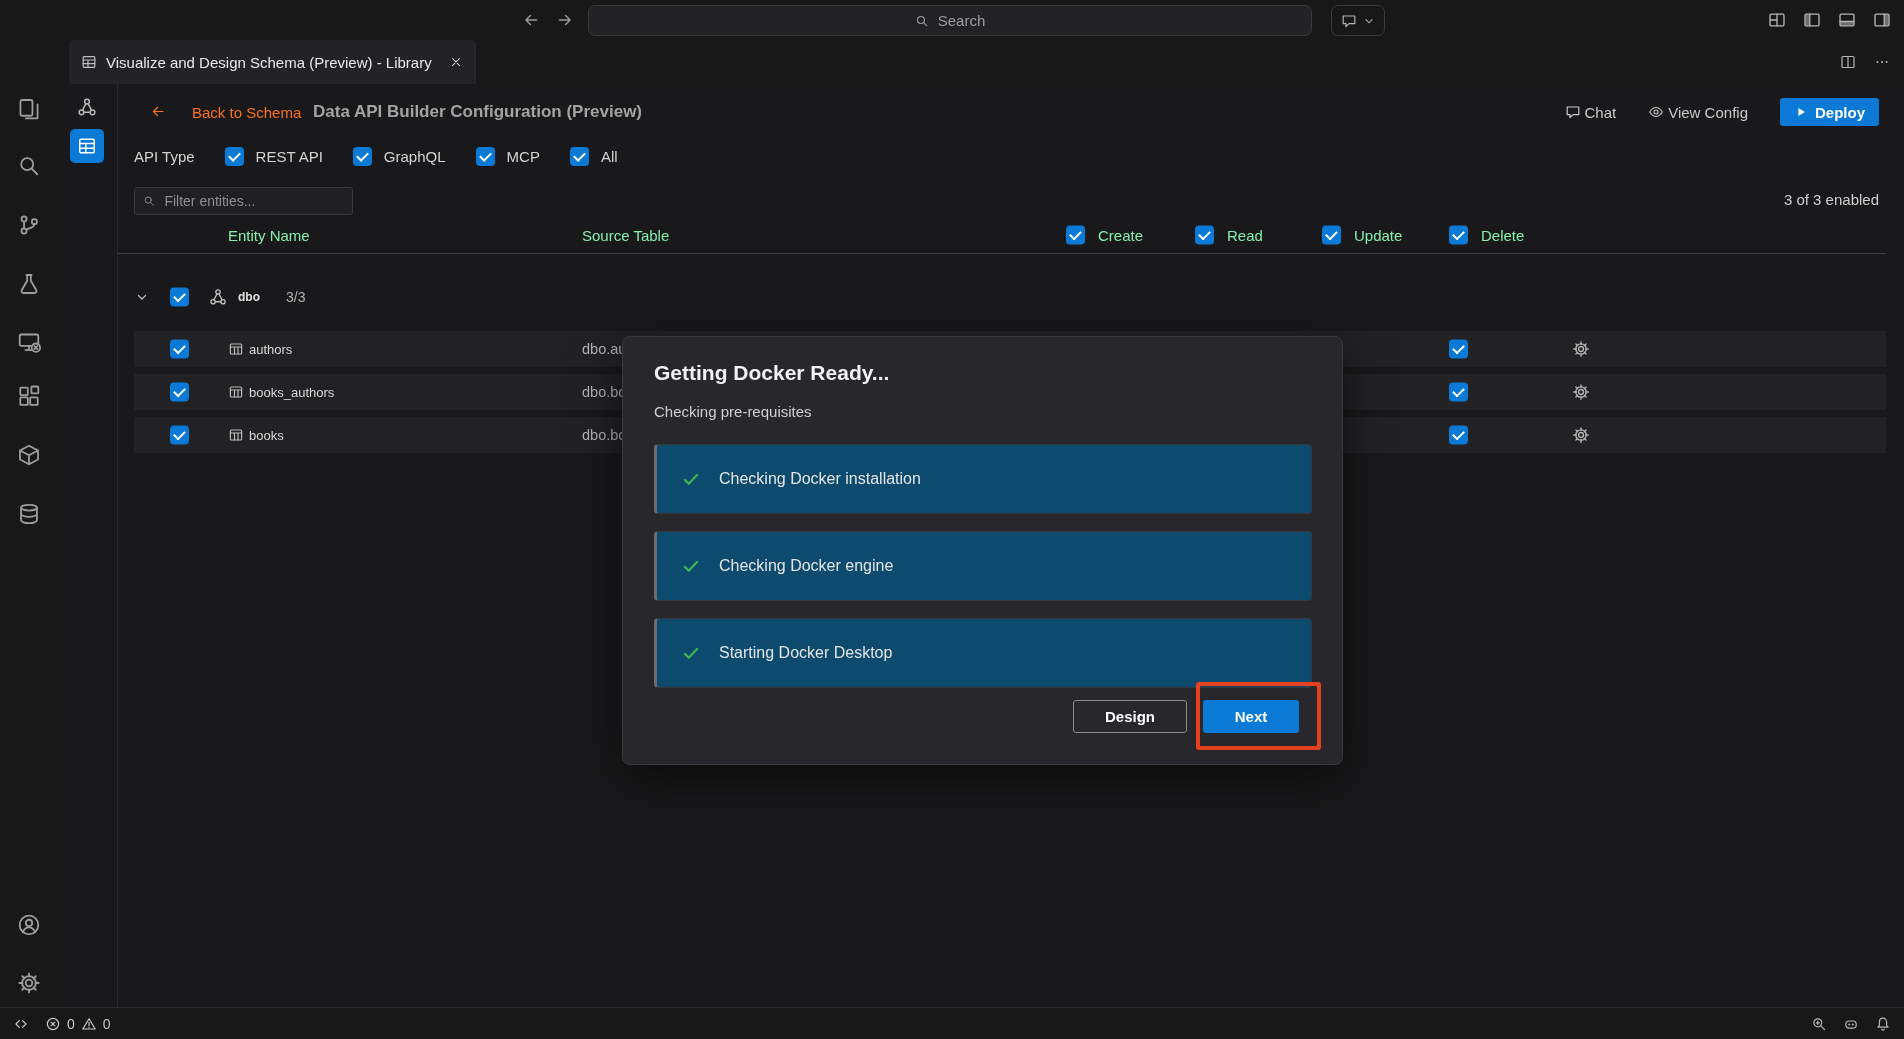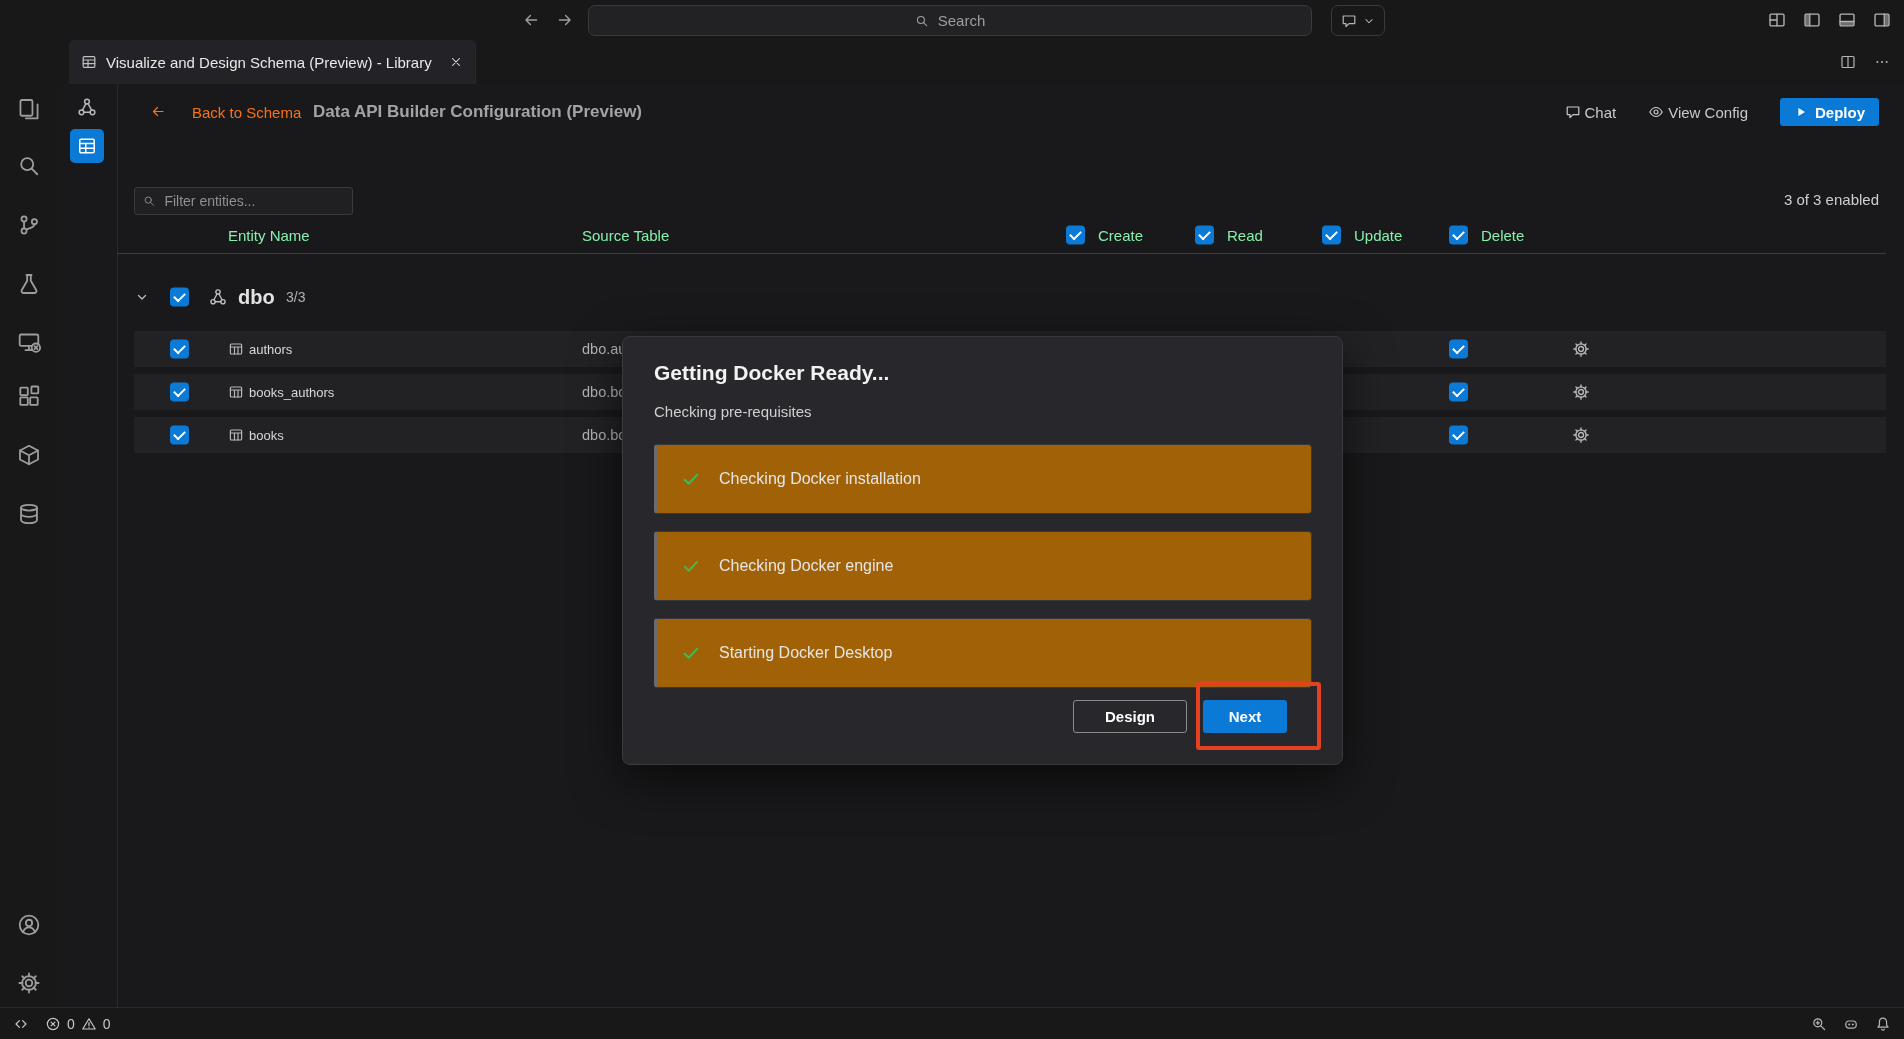--- a/index.html
+++ b/index.html
@@ -66,27 +66,27 @@
   .row-name{font-weight:normal;font-size:13px;color:#d8d8d8;white-space:nowrap;}
   .src{color:#b4b4b8;font-size:14.5px;white-space:nowrap;}
   .gear-btn{color:#b8b8b8;cursor:pointer;}
 
   
   .modal{position:absolute;left:622px;top:336px;width:719px;height:427px;background:#28282c;border:1px solid #3a3a3d;
          border-radius:8px;box-shadow:0 14px 48px rgba(0,0,0,.6);z-index:10;}
   .m-title{position:absolute;left:31px;top:24px;font-size:21px;font-weight:bold;color:#f2f2f2;}
   .m-sub{position:absolute;left:31px;top:66px;font-size:15px;color:#cfcfcf;}
   .m-steps{position:absolute;left:31px;right:30px;top:107px;}
-  .m-step{height:70px;margin-bottom:17px;background:#a16207;border:1px solid #38383c;border-left:3px solid #6b6b70;
+  .m-step{height:70px;margin-bottom:17px;background:#0c4a6e;border:1px solid #38383c;border-left:3px solid #6b6b70;
           border-radius:4px;display:flex;align-items:center;gap:18px;padding-left:24px;box-sizing:border-box;}
   .m-step .check{color:#3fb950;}
   .m-step-label{font-size:16px;color:#e5e5e5;}
   .m-cancel{position:absolute;left:450px;top:363px;width:114px;height:33px;background:transparent;border:1px solid #8a8a8a;
             border-radius:3px;color:#ffffff;font-weight:bold;font-size:15px;font-family:inherit;cursor:pointer;}
-  .m-next{position:absolute;left:580px;top:363px;width:84px;height:33px;background:#0a7ad6;border:none;border-radius:3px;
+  .m-next{position:absolute;left:580px;top:363px;width:96px;height:33px;background:#0a7ad6;border:none;border-radius:3px;
           color:#ffffff;font-weight:bold;font-size:15px;font-family:inherit;cursor:pointer;}
   .m-annotation{position:absolute;left:573px;top:345px;width:125px;height:68px;border:4px solid #e5401f;border-radius:3px;
                 box-sizing:border-box;pointer-events:none;}
 
   
   .statusbar{position:absolute;left:0;right:0;bottom:0;height:32px;background:#181818;border-top:1px solid #2a2a2a;
              display:flex;align-items:center;padding:0 13px;box-sizing:border-box;color:#c8c8c8;font-size:14px;}
   .sb-group{display:flex;align-items:center;gap:6px;cursor:pointer;}
   .sb-left{display:flex;align-items:center;gap:16px;}
   .sb-right{margin-left:auto;display:flex;align-items:center;gap:16px;color:#b5b5b5;}
@@ -298,20 +298,39 @@
         </div>
         <button class="deploy-btn">
           <svg class="i14" viewBox="0 0 16 16">
               <path d="M5 3.5v9l7.5-4.5z" fill="currentColor" stroke="none"></path>
             </svg>
           <span>Deploy</span>
         </button>
       </div>
     </div>
 
+    <div class="api-row">
+      <span style="color:#d4d4d4">API Type</span>
+      <span class="api-opt">
+        <span class="cb"></span>
+        <span>REST API</span>
+      </span>
+      <span class="api-opt">
+        <span class="cb"></span>
+        <span>GraphQL</span>
+      </span>
+      <span class="api-opt">
+        <span class="cb"></span>
+        <span>MCP</span>
+      </span>
+      <span class="api-opt">
+        <span class="cb"></span>
+        <span>All</span>
+      </span>
+    </div>
 
     <div class="filter-row">
       <div class="filter-wrap">
         <svg class="i14" viewBox="0 0 16 16">
             <circle cx="6.8" cy="6.8" r="4"></circle>
             <path d="M9.8 9.8 13.5 13.5"></path>
           </svg>
         <input type="text" placeholder="Filter entities..." style="">
       </div>
       <span class="enabled-summary">3 of 3 enabled</span>
@@ -334,21 +353,21 @@
       <svg class="i16 vc" style="left:17px;color:#c0c0c0" viewBox="0 0 16 16">
           <path d="M4.5 6.5 8 10l3.5-3.5"></path>
         </svg>
       <span class="cb vc" style="left:53px"></span>
       <svg class="i18 vc" style="left:92px;color:#c0c0c0" viewBox="0 0 16 16">
           <circle cx="8" cy="3.6" r="1.9"></circle>
           <circle cx="3.6" cy="12.2" r="1.9"></circle>
           <circle cx="12.4" cy="12.2" r="1.9"></circle>
           <path d="M7.1 5.3 4.4 10.5 M8.9 5.3l2.7 5.2 M5.5 12.2h5"></path>
         </svg>
-      <span class="vc" style="left:121px;font-weight:bold;font-size:20px;color:#e2e2e2">dbo</span>
+      <span class="vc" style="left:121px;font-weight:bold;font-size:12px;color:#e2e2e2">dbo</span>
       <span class="vc" style="left:169px;font-size:14px;color:#b0b0b0">3/3</span>
     </div>
 
     <div class="trow" style="top:247px">
       <span class="cb vc" style="left:36px"></span>
       <svg class="i16 vc" style="left:94px;color:#b8b8b8" viewBox="0 0 16 16">
           <rect x="2.4" y="3" width="11.2" height="10" rx="1"></rect>
           <path d="M2.4 6h11.2 M6.5 6v7 M10 6v7"></path>
         </svg>
       <span class="row-name vc" style="left:115px">authors</span>

